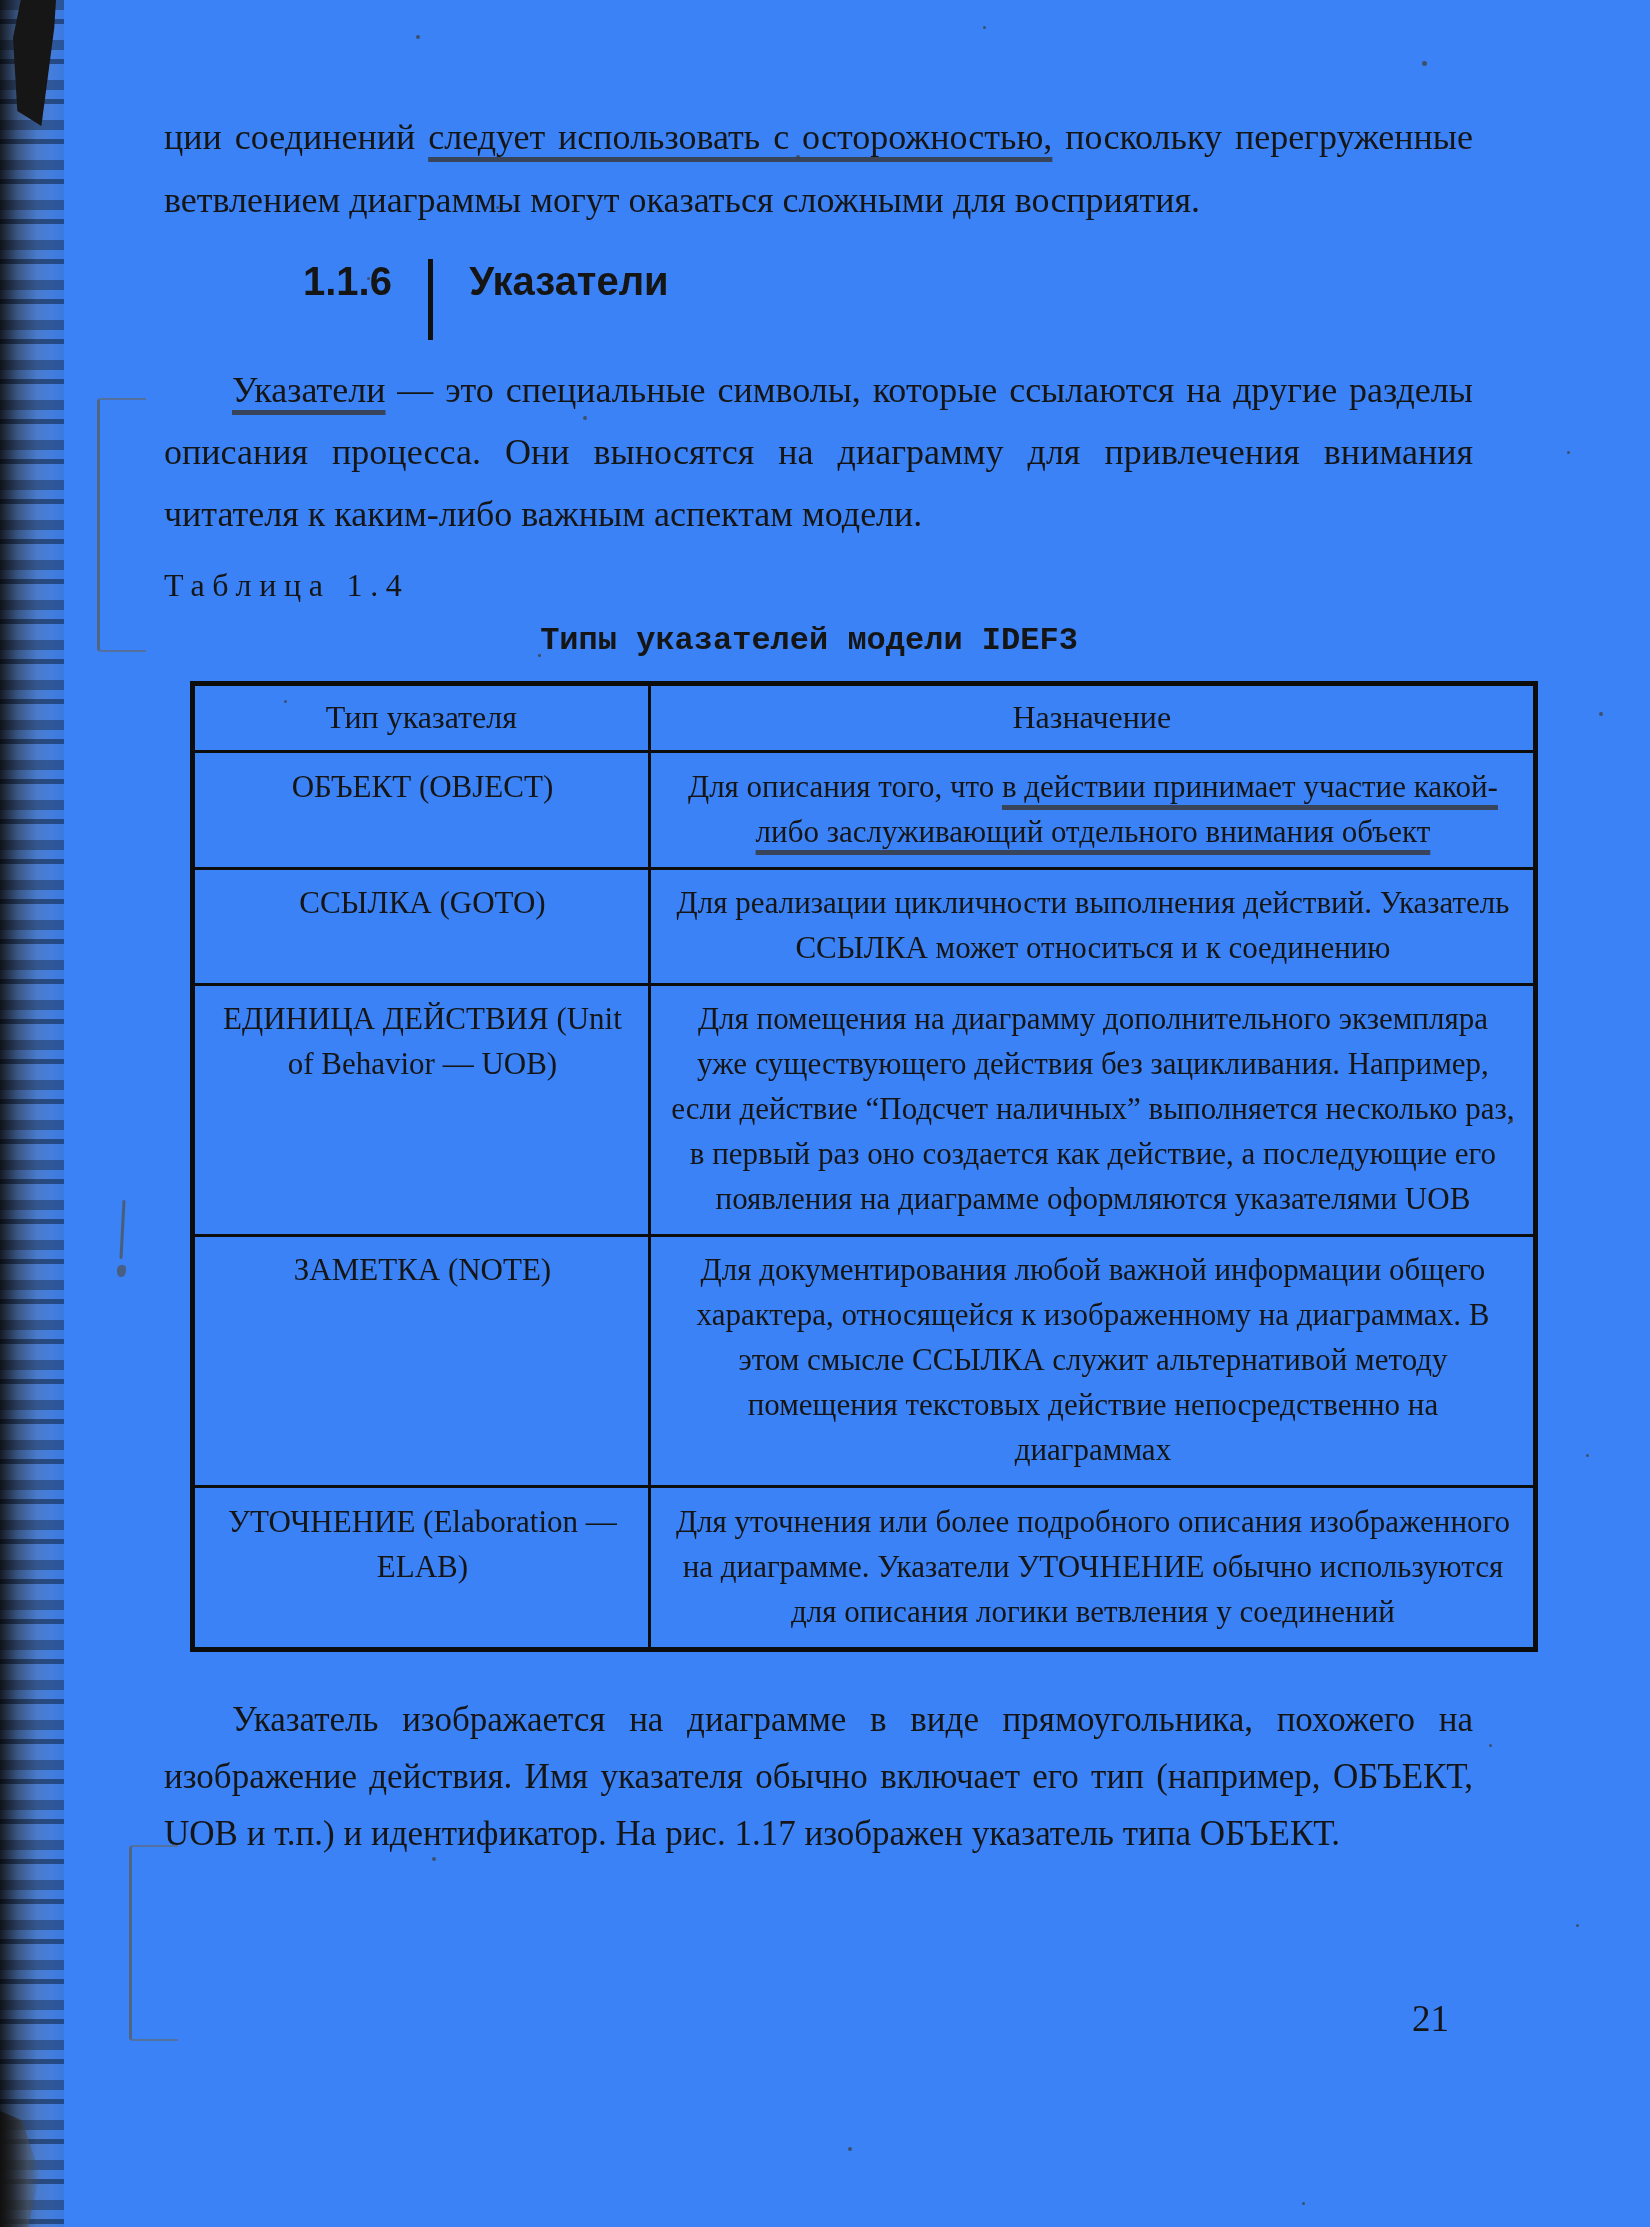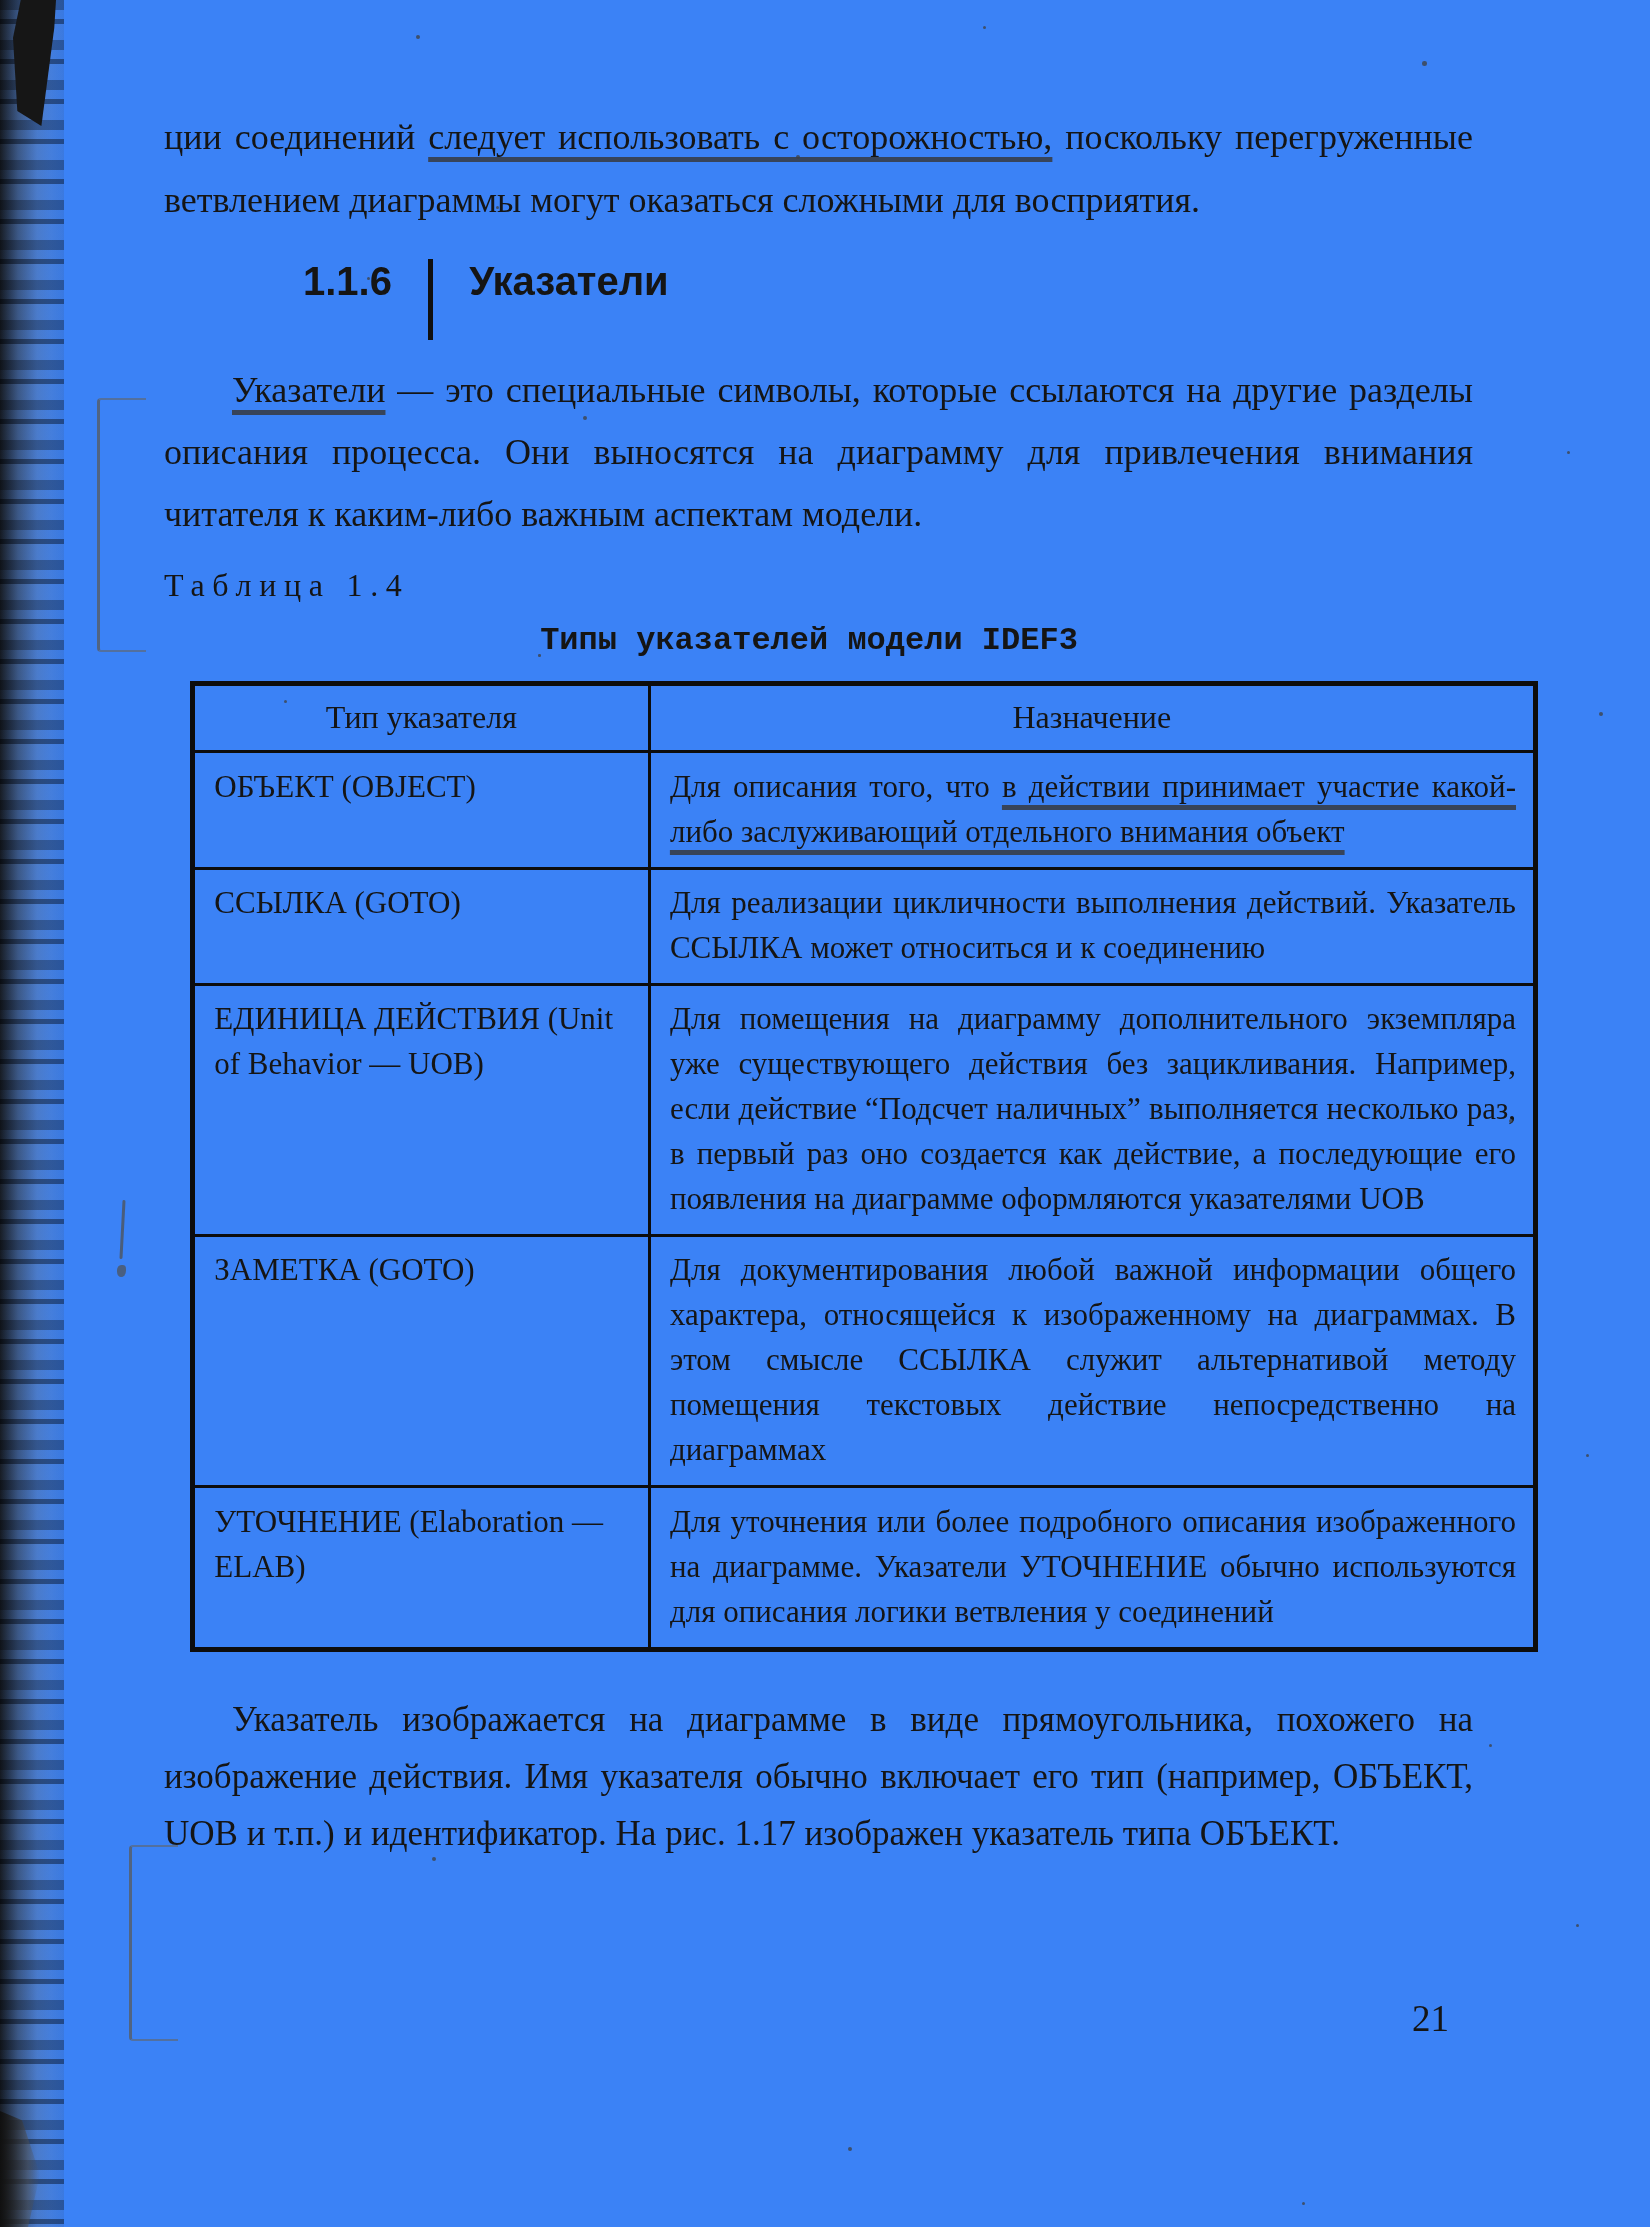--- a/index.html
+++ b/index.html
@@ -68,20 +68,21 @@
     border:3.2px solid #0d0d0d;
     vertical-align:top;
   }
   table.ptable th{
     font-weight:normal;font-size:32px;
     text-align:center;padding:13px 6.4px 14px;
   }
   table.ptable td{
     font-size:31px;line-height:45px;
     padding:10.3px 17px 13px 19.3px;
+    text-align:center;
   }
   td.c-type{width:34%;text-align:left;font-size:32px;}
   td.c-purpose{text-align:justify;}
   
   .pagenum{position:absolute;right:201px;top:1997px;font-size:37px;}
   
   .bracket{
     position:absolute;width:46px;
     border-left:3.2px solid rgba(90,90,90,0.75);
     border-top:2.6px solid rgba(100,100,100,0.6);
@@ -139,21 +140,21 @@
         </tr>
         <tr>
           <td class="c-type">ССЫЛКА (GOTO)</td>
           <td class="c-purpose">Для реализации цикличности выполнения действий. Указатель ССЫЛКА может относиться и к соединению</td>
         </tr>
         <tr>
           <td class="c-type">ЕДИНИЦА ДЕЙСТВИЯ (Unit of Behavior — UOB)</td>
           <td class="c-purpose">Для помещения на диаграмму дополнительного экземпляра уже существующего действия без зацикливания. Например, если действие “Подсчет наличных” выполняется несколько раз, в первый раз оно создается как действие, а последующие его появления на диаграмме оформляются указателями UOB</td>
         </tr>
         <tr>
-          <td class="c-type">ЗАМЕТКА (GOTO)</td>
+          <td class="c-type">ЗАМЕТКА (NOTE)</td>
           <td class="c-purpose">Для документирования любой важной информации общего характера, относящейся к изображенному на диаграммах. В этом смысле ССЫЛКА служит альтернативой методу помещения текстовых действие непосредственно на диаграммах</td>
         </tr>
         <tr>
           <td class="c-type">УТОЧНЕНИЕ (Elaboration — ELAB)</td>
           <td class="c-purpose">Для уточнения или более подробного описания изображенного на диаграмме. Указатели УТОЧНЕНИЕ обычно используются для описания логики ветвления у соединений</td>
         </tr>
       </tbody>
     </table>
 
     <p class="para p3">Указатель изображается на диаграмме в виде прямоугольника, похожего на изображение действия. Имя указателя обычно включает его тип (например, ОБЪЕКТ, UOB и т.п.) и идентификатор. На рис. 1.17 изображен указатель типа ОБЪЕКТ.</p>

